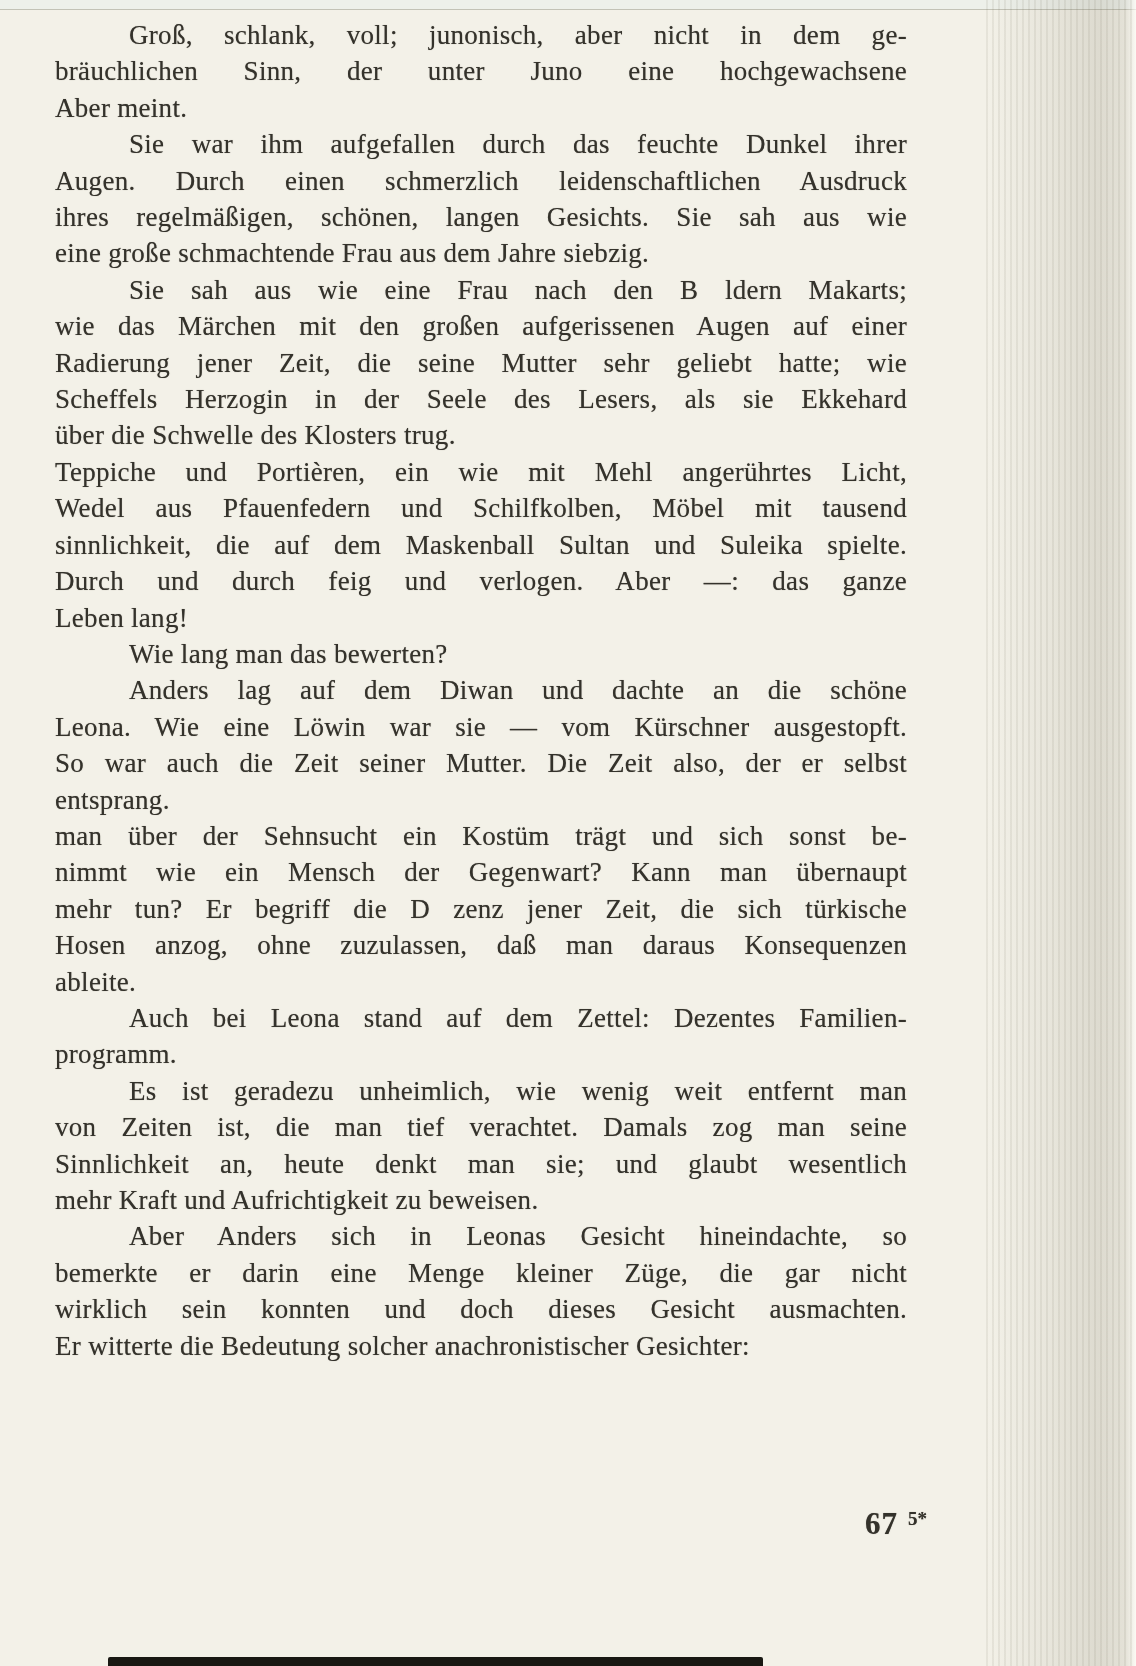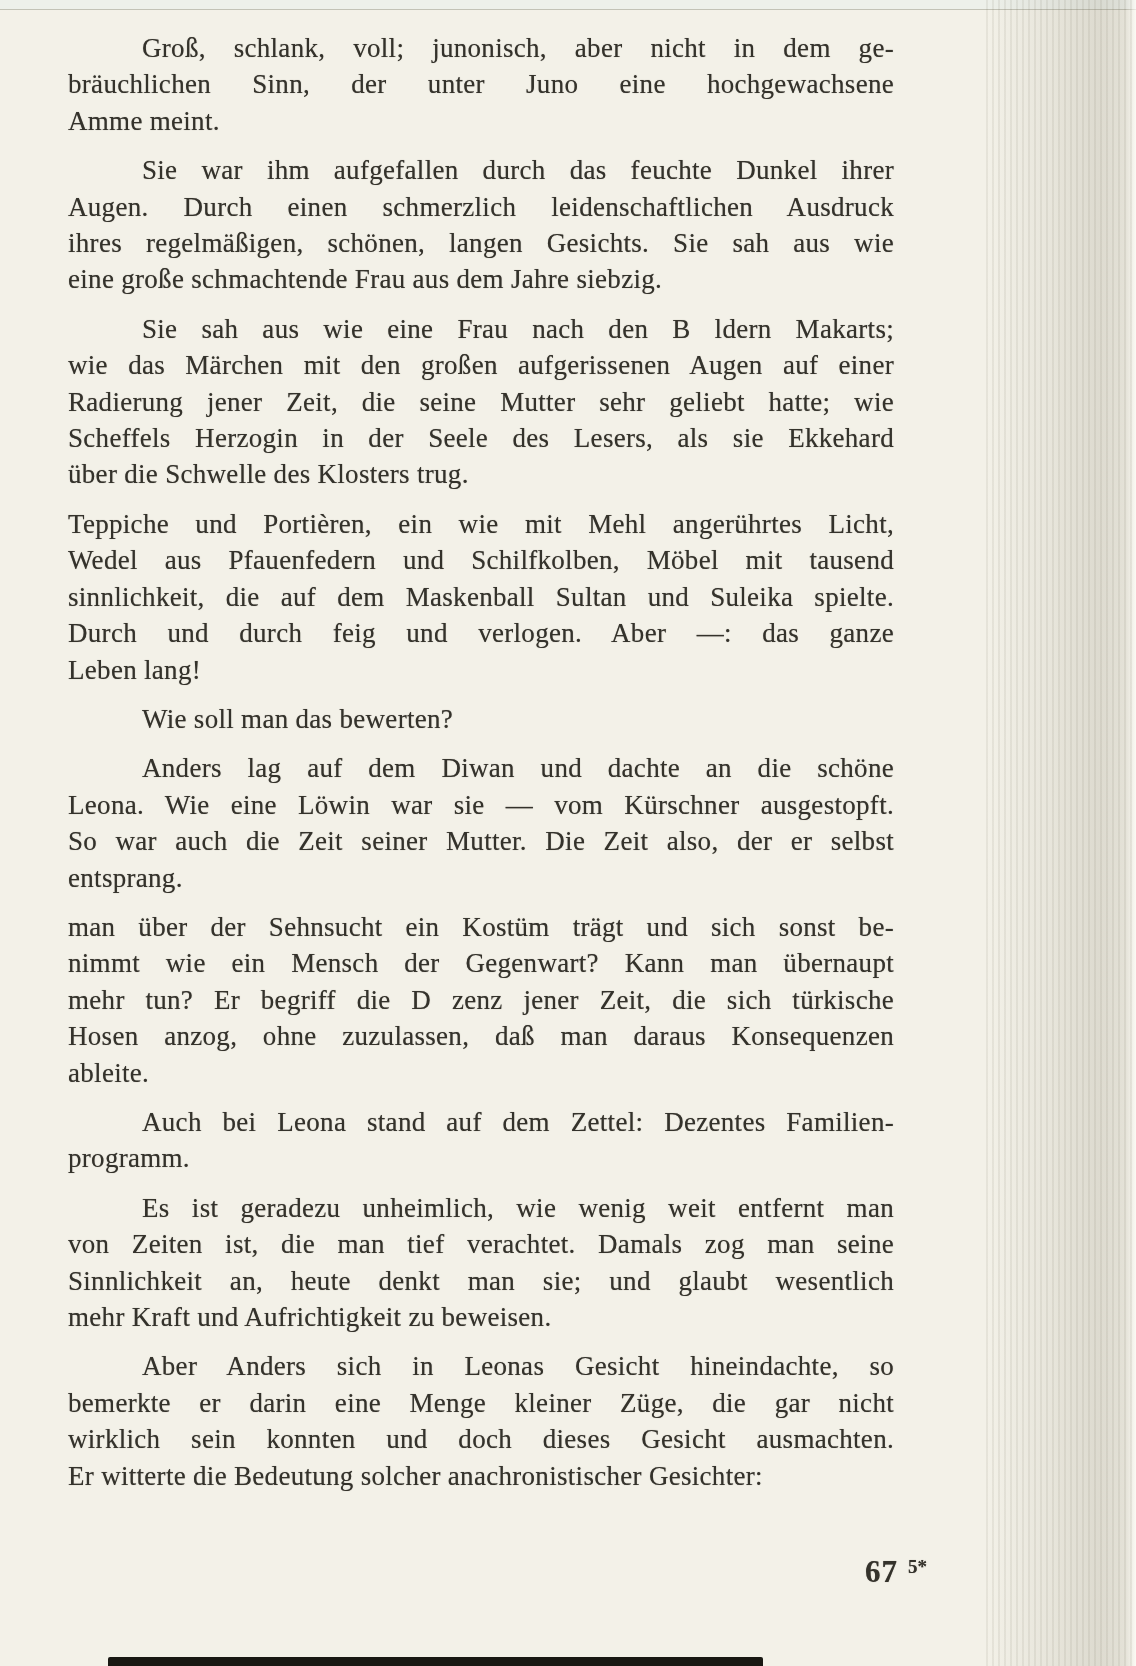--- a/index.html
+++ b/index.html
@@ -66,21 +66,21 @@
   #text-block {
     position: absolute;
     left: 55px;
     top: 17px;
     width: 852px;
     font-size: 27px;
     line-height: 36.4px;
     letter-spacing: 0.3px;
     text-shadow: 0 0 0.8px rgba(52,50,43,0.55);
   }
-  .paragraph { margin: 13px; }
+  .paragraph { margin: 0; }
   .line {
     text-align: justify;
     text-align-last: justify;
     white-space: nowrap;
     overflow: visible;
   }
   .line.first { padding-left: 74px; }
   .line.last {
     text-align-last: left;
     white-space: normal;
@@ -88,21 +88,20 @@
   #footer {
     position: absolute;
     left: 55px;
     top: 1506px;
     width: 872px;
     text-align: right;
     font-size: 31px;
     font-weight: bold;
     letter-spacing: 1px;
     text-shadow: 0 0 0.8px rgba(52,50,43,0.55);
-    margin-top: 48px;
   }
   #footer .sig {
     font-size: 19px;
     font-weight: bold;
     vertical-align: 9px;
     margin-left: 10px;
     letter-spacing: 0;
   }
 </style>
 </head>
@@ -110,21 +109,21 @@
 
 <div id="page">
 
   <div id="top-strip"></div>
   <div id="right-band"></div>
 
   <main id="text-block">
       <div class="paragraph">
         <div class="line first">Groß, schlank, voll; junonisch, aber nicht in dem ge-</div>
         <div class="line">bräuchlichen Sinn, der unter Juno eine hochgewachsene</div>
-        <div class="line last">Amme meint.</div>
+        <div class="line last">Aber meint.</div>
       </div>
       <div class="paragraph">
         <div class="line first">Sie war ihm aufgefallen durch das feuchte Dunkel ihrer</div>
         <div class="line">Augen. Durch einen schmerzlich leidenschaftlichen Ausdruck</div>
         <div class="line">ihres regelmäßigen, schönen, langen Gesichts. Sie sah aus wie</div>
         <div class="line last">eine große schmachtende Frau aus dem Jahre siebzig.</div>
       </div>
       <div class="paragraph">
         <div class="line first">Sie sah aus wie eine Frau nach den B ldern Makarts;</div>
         <div class="line">wie das Märchen mit den großen aufgerissenen Augen auf einer</div>
@@ -133,21 +132,21 @@
         <div class="line last">über die Schwelle des Klosters trug.</div>
       </div>
       <div class="paragraph">
         <div class="line">Teppiche und Portièren, ein wie mit Mehl angerührtes Licht,</div>
         <div class="line">Wedel aus Pfauenfedern und Schilfkolben, Möbel mit tausend</div>
         <div class="line">sinnlichkeit, die auf dem Maskenball Sultan und Suleika spielte.</div>
         <div class="line">Durch und durch feig und verlogen. Aber —: das ganze</div>
         <div class="line last">Leben lang!</div>
       </div>
       <div class="paragraph">
-        <div class="line first last">Wie soll man das bewerten?</div>
+        <div class="line first last">Wie lang man das bewerten?</div>
       </div>
       <div class="paragraph">
         <div class="line first">Anders lag auf dem Diwan und dachte an die schöne</div>
         <div class="line">Leona. Wie eine Löwin war sie — vom Kürschner ausgestopft.</div>
         <div class="line">So war auch die Zeit seiner Mutter. Die Zeit also, der er selbst</div>
         <div class="line last">entsprang.</div>
       </div>
       <div class="paragraph">
         <div class="line">man über der Sehnsucht ein Kostüm trägt und sich sonst be-</div>
         <div class="line">nimmt wie ein Mensch der Gegenwart? Kann man übernaupt</div>

